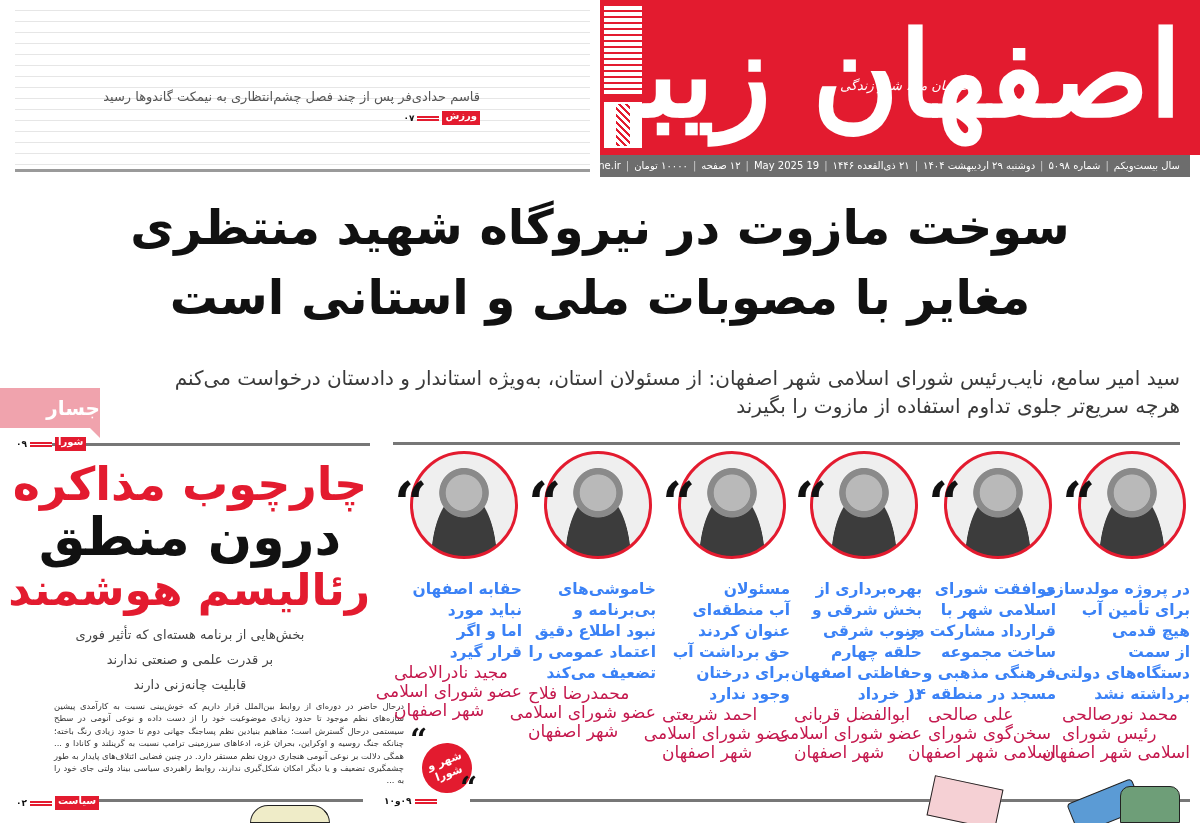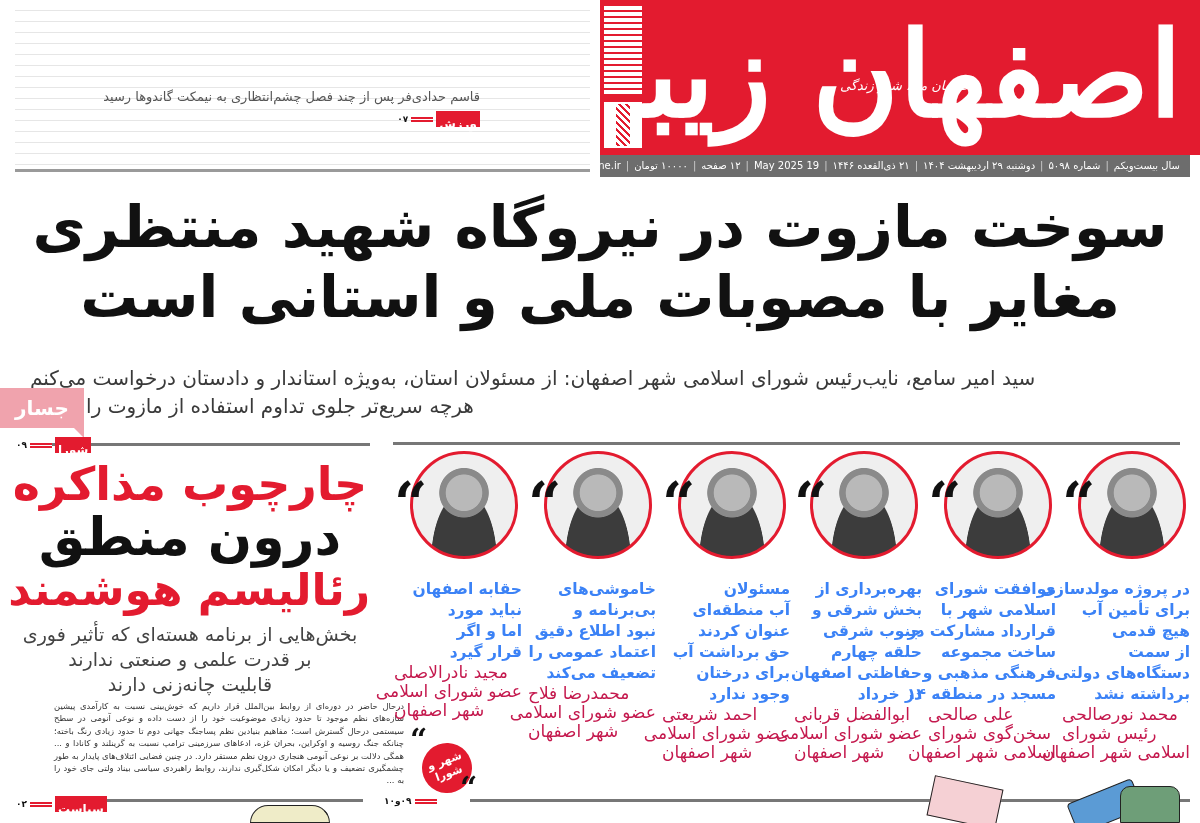--- a/index.html
+++ b/index.html
@@ -19,42 +19,42 @@
   .infobar span { padding: 0 4px; }
   .infobar .sep { padding: 0 1px; color: #cfcfcf; }
   .infobar .url { direction: ltr; }
 
   
   .teaser { position: absolute; left: 15px; top: 0; width: 575px; height: 172px; background: repeating-linear-gradient(to bottom, #ffffff 0 10px, #e6e6e6 10px 11px); border-bottom: 3px solid #9a9a9a; }
   .teaser-title { position: absolute; right: 110px; top: 52px; font-size: 28px; font-weight: bold; color: #1c1c1c; white-space: nowrap; }
   .teaser-sub { position: absolute; right: 110px; top: 89px; font-size: 13px; color: #555; white-space: nowrap; }
   .teaser-tag { position: absolute; right: 110px; top: 111px; display: flex; align-items: center; gap: 3px; direction: rtl; }
 
-  .sec-badge { background: #e31b2f; color: #fff; font-size: 12px; padding: 8px 3px; height: 14px; line-height: 10px; font-weight: bold; }
+  .sec-badge { background: #e31b2f; color: #fff; font-size: 10px; padding: 0 3px; height: 14px; line-height: 10px; font-weight: bold; }
   .sec-bar { width: 22px; height: 5px; border-top: 2px solid #e31b2f; border-bottom: 2px solid #e31b2f; }
   .sec-num { font-size: 9px; font-weight: bold; color: #111; }
 
   
-  .headline { position: absolute; left: 0; top: 192px; width: 1200px; text-align: center; font-weight: bold; font-size: 58px; line-height: 70px; color: #111; letter-spacing: -1px; }
+  .headline { position: absolute; left: 0; top: 192px; width: 1200px; text-align: center; font-weight: bold; font-size: 48px; line-height: 70px; color: #111; letter-spacing: -1px; }
   .headline div { white-space: nowrap; }
-  .lead { position: absolute; left: 30px; top: 364px; width: 1150px; text-align: left; font-size: 20px; line-height: 28px; color: #3a3a3a; }
+  .lead { position: absolute; left: 30px; top: 364px; width: 1150px; text-align: right; font-size: 20px; line-height: 28px; color: #3a3a3a; }
   .lead div { white-space: nowrap; }
 
-  .jesar { position: absolute; left: 0; top: 388px; width: 84px; height: 40px; background: #f0a3ad; color: #fff; font-weight: bold; font-size: 20px; line-height: 40px; text-align: center; }
+  .jesar { position: absolute; left: 0; top: 388px; width: 100px; height: 40px; background: #f0a3ad; color: #fff; font-weight: bold; font-size: 20px; line-height: 40px; text-align: right; }
   .jesar::after { content: ""; position: absolute; right: 0; bottom: -10px; border-left: 10px solid transparent; border-top: 10px solid #f0a3ad; }
 
   
   .rule { position: absolute; height: 3px; background: #777; }
 
   
   .left-tag { position: absolute; left: 16px; top: 437px; display: flex; align-items: center; gap: 3px; direction: rtl; }
   .left-h1 { position: absolute; left: 10px; top: 460px; width: 360px; text-align: center; font-weight: bold; font-size: 46px; line-height: 48px; color: #e31b2f; white-space: nowrap; }
   .left-h2 { position: absolute; left: 10px; top: 508px; width: 360px; text-align: center; font-weight: bold; font-size: 52px; line-height: 58px; color: #111; white-space: nowrap; }
   .left-h3 { position: absolute; left: 10px; top: 566px; width: 360px; text-align: center; font-weight: bold; font-size: 44px; line-height: 48px; color: #e31b2f; white-space: nowrap; }
-  .left-sub { position: absolute; left: 10px; top: 622px; width: 360px; text-align: center; font-size: 19px; line-height: 25px; color: #444; }
+  .left-sub { position: absolute; left: 10px; top: 622px; width: 360px; text-align: center; font-size: 13px; line-height: 25px; color: #444; }
   .left-sub div { white-space: nowrap; }
   .left-body { position: absolute; left: 14px; top: 700px; width: 350px; font-size: 8.4px; line-height: 12.4px; color: #333; text-align: justify; margin-left: 40px; }
   .left-foot-tag { position: absolute; left: 16px; top: 796px; display: flex; align-items: center; gap: 3px; direction: rtl; }
 
   
   .quote-col { position: absolute; top: 445px; width: 128px; }
   .q-photo-wrap { position: relative; width: 128px; height: 128px; }
   .q-photo { position: absolute; left: 16px; top: 6px; width: 108px; height: 108px; border-radius: 50%; border: 3px solid #e31b2f; background:
       radial-gradient(circle at 50% 38%, #b9b9b9 0 22%, #8a8a8a 23% 30%, transparent 31%),
       radial-gradient(ellipse at 50% 105%, #3c3c3c 0 45%, transparent 46%),

